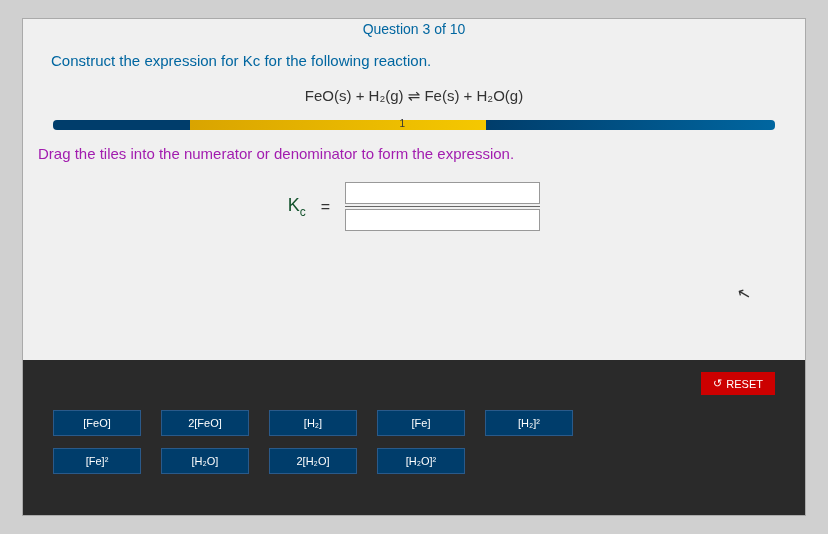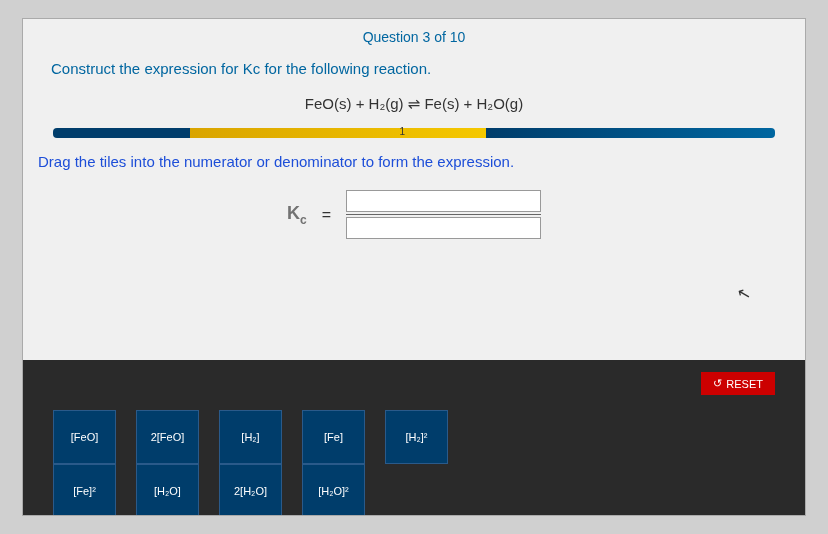--- a/index.html
+++ b/index.html
@@ -14,21 +14,21 @@
     .container {
       background: #f0f0f0;
       border: 1px solid #aaa;
       width: 100%;
       height: 100%;
       position: relative;
       overflow: hidden;
     }
     .question-header {
       text-align: center;
-      padding: 10px 0 15px;
+      padding: 2px 0 15px;
       color: #0066a0;
       font-size: 14px;
     }
     .instruction-area {
       padding: 0 28px 10px;
       color: #0066a0;
       font-size: 15px;
     }
     .reaction {
       text-align: center;
@@ -47,35 +47,34 @@
       position: relative;
     }
     .progress-label {
       position: absolute;
       top: -2px;
       left: 48%;
       font-size: 10px;
       color: #333;
     }
     .drag-instruction {
-      color: #1d4ed8;
+      color: #a21caf;
       font-size: 15px;
       padding: 0 15px 15px;
     }
     .kc-area {
       display: flex;
       align-items: center;
       justify-content: center;
       gap: 15px;
       padding: 5px 0 25px;
     }
     .kc-label {
       font-size: 18px;
-      color: #737373;
-      font-weight: bold;
+      color: #14532d;
     }
     .kc-label sub { font-size: 12px; }
     .equals { font-size: 16px; color: #333; }
     .fraction {
       display: flex;
       flex-direction: column;
       gap: 2px;
     }
     .drop-zone {
       width: 195px;
@@ -113,27 +112,27 @@
       cursor: pointer;
       display: flex;
       align-items: center;
       gap: 4px;
     }
     .tiles-row {
       display: flex;
       gap: 20px;
       margin-top: 38px;
     }
-    .tiles-row.row2 { margin-top: 0; }
+    .tiles-row.row2 { margin-top: 12px; }
     .tile {
       background: #003d6b;
       color: #fff;
       font-size: 11px;
-      padding: 20px 0;
-      width: 63px;
+      padding: 6px 0;
+      width: 88px;
       text-align: center;
       cursor: grab;
       border: 1px solid #2a5a8a;
     }
   </style>
 </head>
 <body>
 
 <div class="container">
   <div class="question-header">Question 3 of 10</div>

